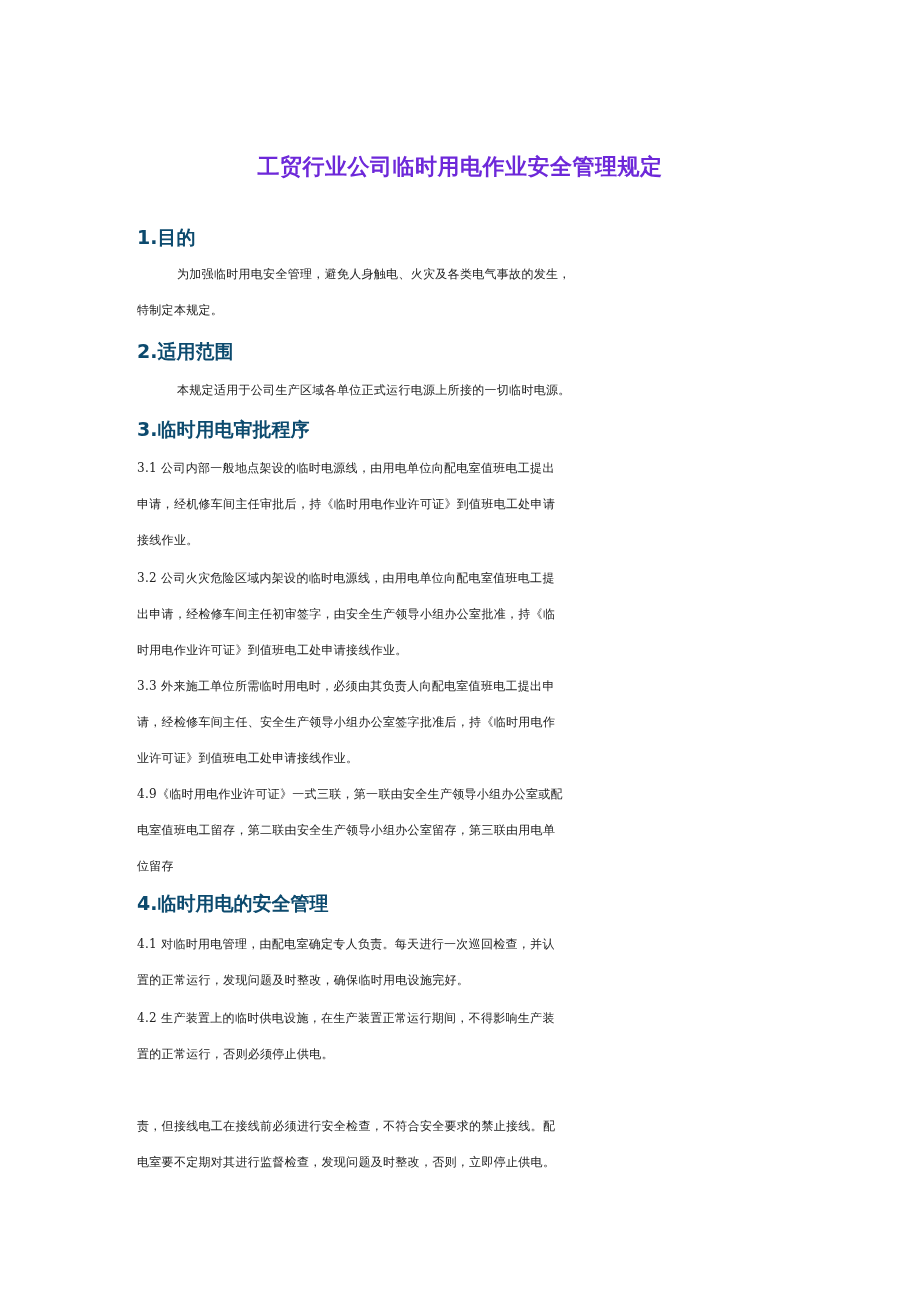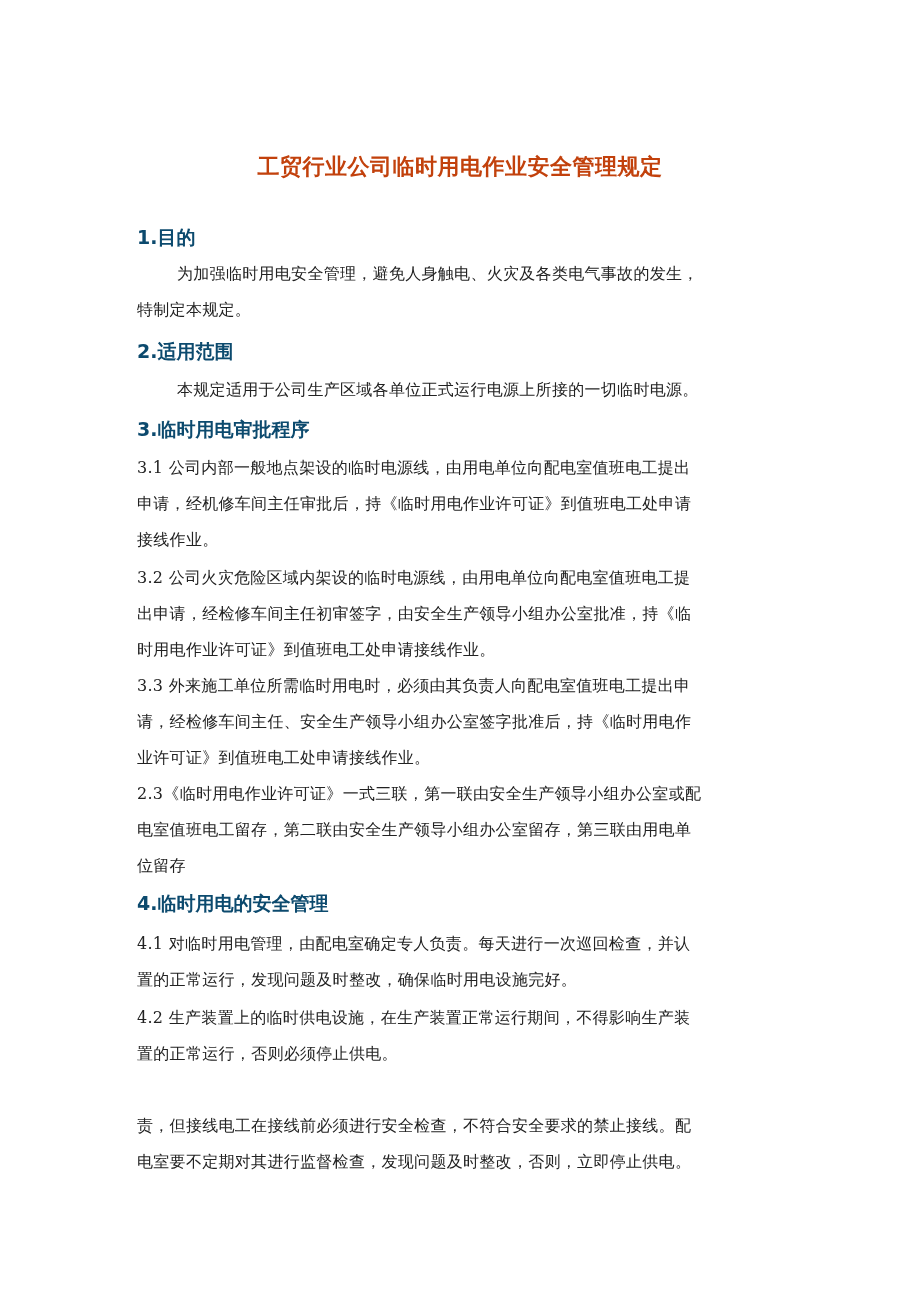--- a/index.html
+++ b/index.html
@@ -27,36 +27,36 @@
       position: absolute;
       left: 0;
       width: 920px;
       top: 150px;
       text-align: center;
       font-family: "DejaVu Sans", "Liberation Sans", sans-serif;
       font-weight: bold;
       font-size: 22px;
       line-height: 34px;
       letter-spacing: 0.5px;
-      color: #c2410c;
+      color: #6d28d9;
     }
     .heading {
       position: absolute;
       left: 137px;
       font-family: "DejaVu Sans", "Liberation Sans", sans-serif;
       font-weight: bold;
       font-size: 19px;
       line-height: 30px;
       color: #0c4a6e;
       white-space: nowrap;
     }
     .line {
       position: absolute;
       left: 137px;
-      font-size: 16px;
+      font-size: 12px;
       line-height: 24px;
       color: #222222;
       white-space: nowrap;
       letter-spacing: 0.3px;
     }
     .indent {
       left: 177px;
     }
   </style>
 </head>
@@ -76,21 +76,21 @@
   <div class="heading" style="top:414px;">3.临时用电审批程序</div>
   <div class="line" style="top:456px;">3.1 公司内部一般地点架设的临时电源线，由用电单位向配电室值班电工提出</div>
   <div class="line" style="top:492px;">申请，经机修车间主任审批后，持《临时用电作业许可证》到值班电工处申请</div>
   <div class="line" style="top:528px;">接线作业。</div>
   <div class="line" style="top:566px;">3.2 公司火灾危险区域内架设的临时电源线，由用电单位向配电室值班电工提</div>
   <div class="line" style="top:602px;">出申请，经检修车间主任初审签字，由安全生产领导小组办公室批准，持《临</div>
   <div class="line" style="top:638px;">时用电作业许可证》到值班电工处申请接线作业。</div>
   <div class="line" style="top:674px;">3.3 外来施工单位所需临时用电时，必须由其负责人向配电室值班电工提出申</div>
   <div class="line" style="top:746px;">业许可证》到值班电工处申请接线作业。</div>
   <div class="line" style="top:710px;">请，经检修车间主任、安全生产领导小组办公室签字批准后，持《临时用电作</div>
-  <div class="line" style="top:782px;">2.3《临时用电作业许可证》一式三联，第一联由安全生产领导小组办公室或配</div>
+  <div class="line" style="top:782px;">4.9《临时用电作业许可证》一式三联，第一联由安全生产领导小组办公室或配</div>
   <div class="line" style="top:818px;">电室值班电工留存，第二联由安全生产领导小组办公室留存，第三联由用电单</div>
   <div class="line" style="top:854px;">位留存</div>
 
   <div class="heading" style="top:888px;text-align:right;">4.临时用电的安全管理</div>
   <div class="line" style="top:932px;">4.1 对临时用电管理，由配电室确定专人负责。每天进行一次巡回检查，并认</div>
   <div class="line" style="top:968px;">置的正常运行，发现问题及时整改，确保临时用电设施完好。</div>
   <div class="line" style="top:1006px;">4.2 生产装置上的临时供电设施，在生产装置正常运行期间，不得影响生产装</div>
   <div class="line" style="top:1042px;">置的正常运行，否则必须停止供电。</div>
   <div class="line" style="top:1114px;">责，但接线电工在接线前必须进行安全检查，不符合安全要求的禁止接线。配</div>
   <div class="line" style="top:1150px;">电室要不定期对其进行监督检查，发现问题及时整改，否则，立即停止供电。</div>

